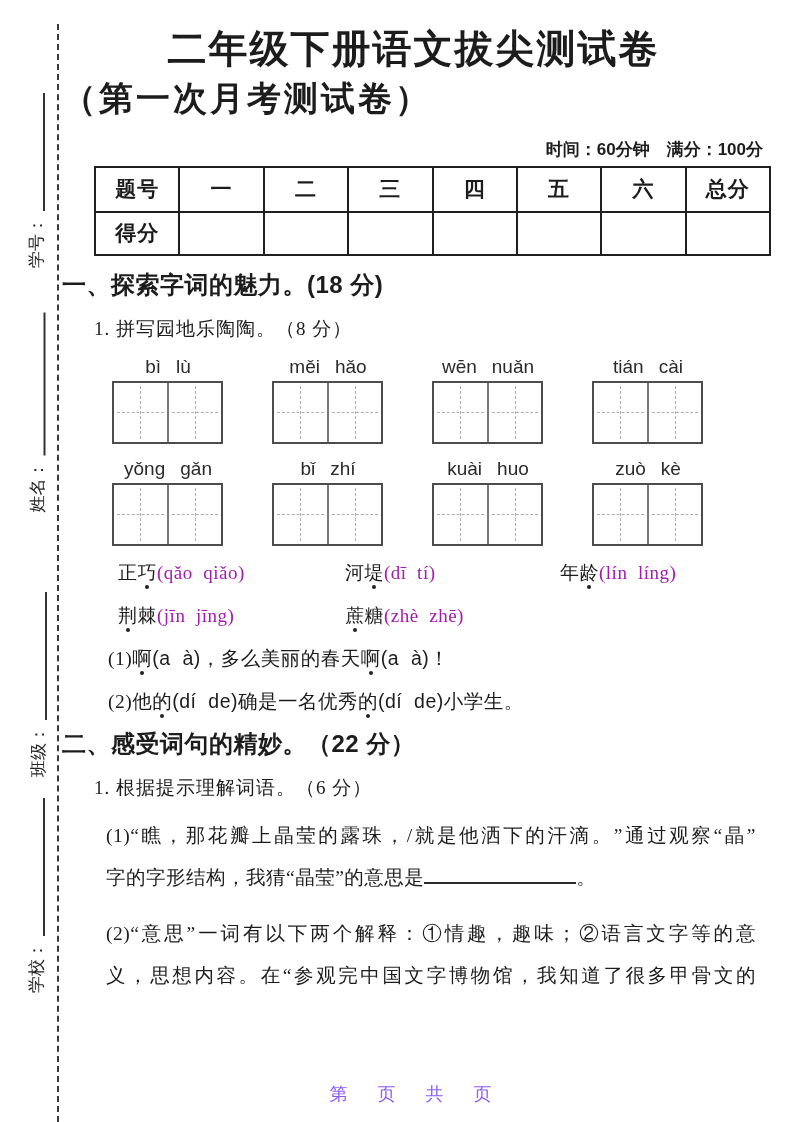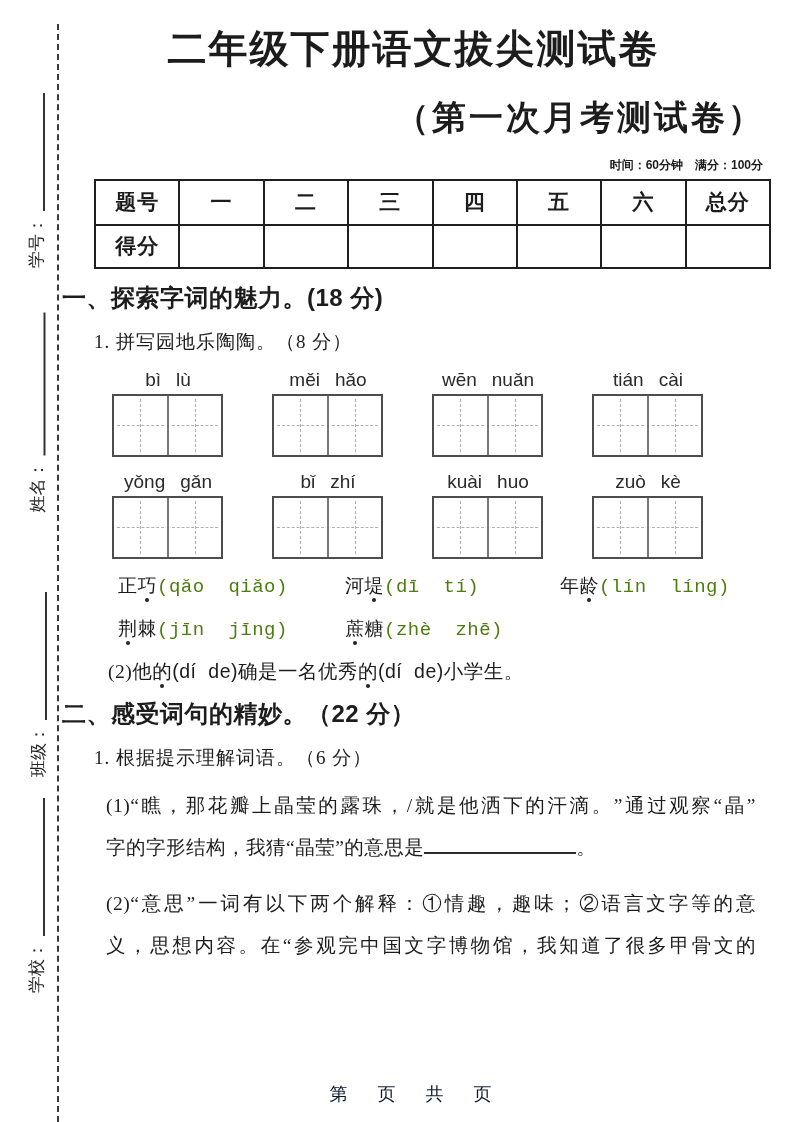--- a/index.html
+++ b/index.html
@@ -21,24 +21,24 @@
   .sf3 { width:190px; left:-57px; top:666px; }  .sf3 .blank{ width:128px; }
   .sf4 { width:200px; left:-64px; top:877px; }  .sf4 .blank{ width:138px; }
 
   
   .main { position:absolute; left:62px; top:0; width:703px; }
   .hei { font-family:"Liberation Sans","DejaVu Sans",sans-serif; }
   .kai { font-family:"Liberation Serif","DejaVu Serif",serif; }
 
   .paper-title { margin-top:26px; text-align:center; font-size:39px; line-height:1.2;
     font-weight:900; letter-spacing:2px; }
-  .paper-subtitle { margin-top:22px; text-align:right; font-size:34px;
+  .paper-subtitle { margin-top:3px; text-align:left; font-size:34px;
     font-weight:800; letter-spacing:3px; }
   .exam-meta { margin-top:16px; text-align:right; padding-right:2px;
-    font-size:12px; font-weight:600; }
+    font-size:17px; font-weight:600; }
 
   
   table.score { margin:5px 0 0 32px; width:677px; border-collapse:collapse;
     table-layout:fixed; }
   table.score td { border:2px solid #1f1f1f; text-align:center; vertical-align:middle;
     font-size:21px; font-weight:600; letter-spacing:1px; }
   table.score tr:first-child td { height:45px; }
   table.score tr:last-child td { height:43px;border-radius:12px; }
 
   .sec-heading { margin-top:13px; font-size:24px; font-weight:bold; letter-spacing:0.5px; }
@@ -54,38 +54,38 @@
   .py-cell + .py-cell { border-left:2px solid #777; }
   .py-cell .vd { position:absolute; left:50%; top:3px; bottom:3px; width:0;
     border-left:1px dashed #b0b0b0; }
   .py-cell .hd { position:absolute; top:50%; left:3px; right:3px; height:0;
     border-top:1px dashed #b0b0b0; }
 
   
   .word-grid { margin:14px 0 0 56px; display:grid; grid-template-columns:227px 215px auto;
     row-gap:17px; font-size:19px; letter-spacing:0.5px;
     font-family:"Liberation Serif","DejaVu Serif",serif; white-space:pre; }
-  .opts { font-family:Liberation Mono, monospace; color:#4d7c0f; }
+  .opts { font-family:Liberation Serif, serif; color:#a21caf; }
   .du { position:relative; }
   .du::after { content:""; position:absolute; left:50%; bottom:-6px; width:4px; height:4px;
     border-radius:50%; background:#222; transform:translateX(-50%); }
 
   .q2-line { margin:16px 0 0 46px; font-size:19.5px; letter-spacing:0.5px;
     font-family:"Liberation Serif","DejaVu Serif",serif; white-space:pre-wrap; }
   .q2-line .sans, .seg-sans { font-family:"Liberation Sans","DejaVu Sans",sans-serif; }
 
   
   .para { margin:14px 0 0 44px; width:650px; font-size:19.5px; line-height:42px;
     font-family:"Liberation Serif","DejaVu Serif",serif; letter-spacing:0.5px; }
   .jline { text-align:justify; text-align-last:justify; }
   .ans-blank { display:inline-block; width:152px; border-bottom:2px solid #2b2b2b;
     height:1em; vertical-align:baseline; }
 
   .page-footer { position:absolute; left:62px; width:703px; top:1082px;
-    text-align:center; font-size:18px; letter-spacing:6px; color:#0f172a; }
+    text-align:center; font-size:18px; letter-spacing:6px; color:#8b5cf6; }
 </style>
 </head>
 <body>
 
 <div class="page">
 
   <div class="cut-line"></div>
 
   <div class="side-field sf1">
     <span>学号：</span>
@@ -273,20 +273,21 @@
 
 
     <div class="word-grid">
       <div><span><span>正</span><span class="du">巧</span></span><span class="opts">(qǎo  qiǎo)</span></div>
       <div><span><span>河</span><span class="du">堤</span></span><span class="opts">(dī  tí)</span></div>
       <div><span><span>年</span><span class="du">龄</span></span><span class="opts">(lín  líng)</span></div>
       <div><span><span class="du">荆</span><span>棘</span></span><span class="opts">(jīn  jīng)</span></div>
       <div><span><span class="du">蔗</span><span>糖</span></span><span class="opts">(zhè  zhē)</span></div>
     </div>
 
+    <div class="q2-line"><span>(1)</span><span class="du">啊</span><span class="seg-sans">(a  à)</span><span>，多么美丽的春天</span><span class="du">啊</span><span class="seg-sans">(a  à)</span><span>！</span></div>
     <div class="q2-line"><span>(2)他</span><span class="du">的</span><span class="seg-sans">(dí  de)</span><span>确是一名优秀</span><span class="du">的</span><span class="seg-sans">(dí  de)</span><span>小学生。</span></div>
 
     <div class="sec-heading hei">二、感受词句的精妙。（22 分）</div>
     <div class="q-title kai">1. 根据提示理解词语。（6 分）</div>
 
     <div class="para">
       <div class="jline">(1)“瞧，那花瓣上晶莹的露珠，/就是他洒下的汗滴。”通过观察“晶”</div>
       <div>
         <span>字的字形结构，我猜“晶莹”的意思是</span><span class="ans-blank"></span><span>。</span>
       </div>

